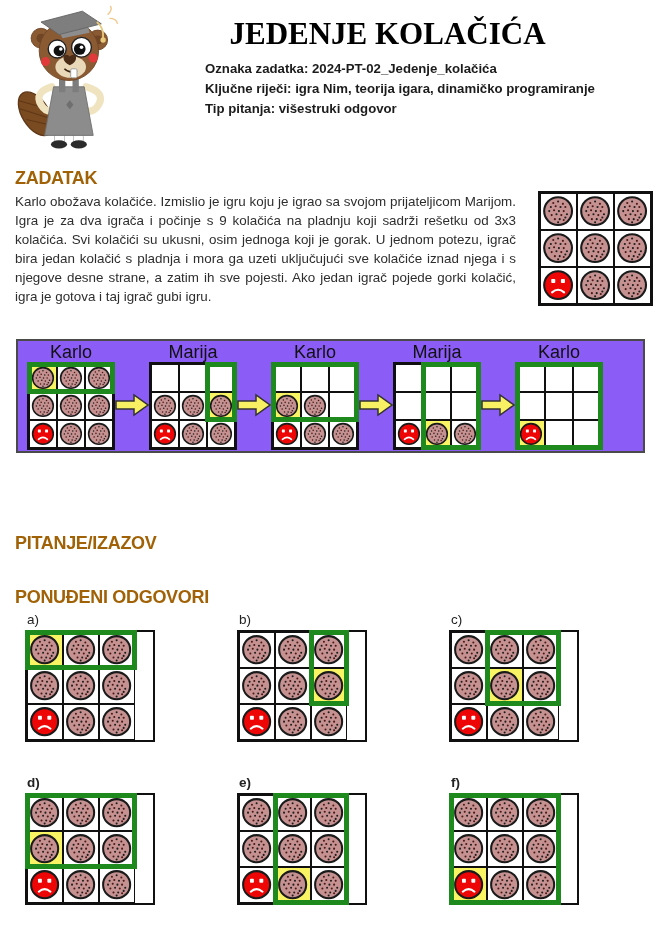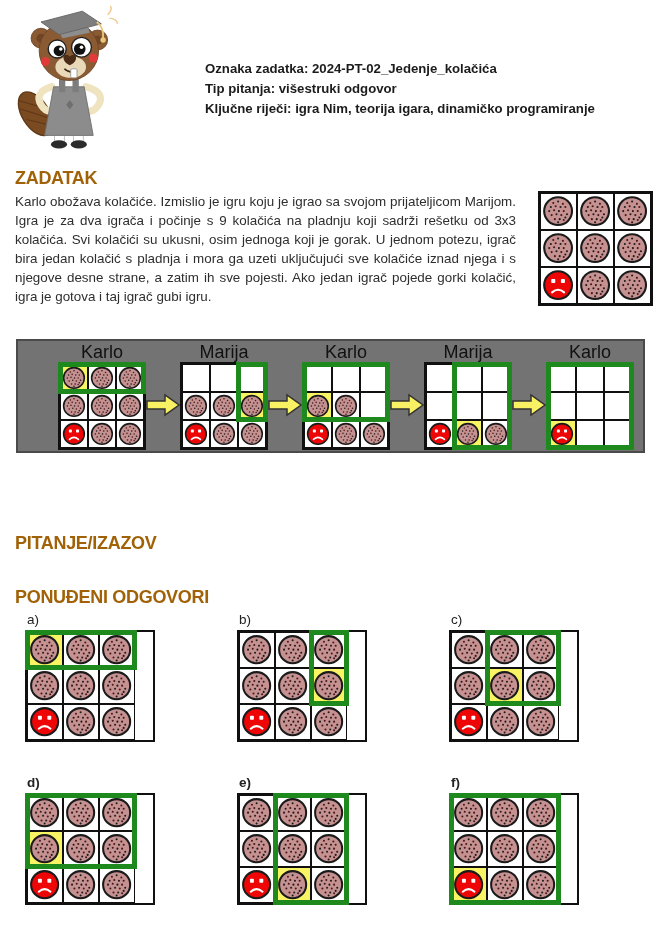--- a/index.html
+++ b/index.html
@@ -24,22 +24,22 @@
                align-items:center;justify-content:center;background:#fff;}
   .board .cell.hl{background:var(--hl,#F9F464);}
   .board .cell svg{width:92%;height:92%;display:block;}
   .board .sel{position:absolute;border:5px solid var(--green,#1E8A1E);box-sizing:border-box;
               pointer-events:none;}
 
   .task-board-wrap{position:absolute;left:538px;top:191px;}
 
   
   .ex-strip{position:absolute;left:16px;top:339px;width:629px;height:114px;border:2px solid #4a4a4a;
-            box-sizing:border-box;display:flex;justify-content:flex-end;align-items:flex-start;
-            padding:1px 9px 0 9px;background:#737373;}
+            box-sizing:border-box;display:flex;justify-content:flex-start;align-items:flex-start;
+            padding:1px 9px 0 9px;background:#8b5cf6;}
   .ex-board{display:flex;flex-direction:column;align-items:center;}
   .ex-label{font-size:18px;line-height:20px;color:#111;}
   .arrow{margin-top:51px;line-height:0;}
 
   
   .option{position:absolute;width:130px;}
   .opt-label{font-size:13.5px;color:#222;margin:0 0 3px 2px;}
   .bold-label .opt-label{font-weight:bold;}
 </style>
 </head>
@@ -90,24 +90,25 @@
       <rect x="63" y="72" width="7" height="10" rx="1.5" fill="#fff" stroke="#999" stroke-width="1"></rect>
 
       <path d="M46 24 L80 15 L84 32 L54 38 Z" fill="#8d8d8d"></path>
       <path d="M30 20 L76 8 L97 22 L50 34 Z" fill="#7e7e7e" stroke="#636363" stroke-width="1"></path>
       <path d="M92 20 q8 6 7 18" fill="none" stroke="#e8c87a" stroke-width="2"></path>
       <circle cx="99" cy="40" r="3" fill="#e8c87a"></circle>
       <path d="M104 12 q6 -6 3 -10 M106 16 q8 0 9 6" fill="none" stroke="#f0c98e" stroke-width="1.5"></path>
     </svg>
   </div>
 
+  <div class="title">JEDENJE KOLAČIĆA</div>
   <div class="meta">
     <div>Oznaka zadatka: 2024-PT-02_Jedenje_kolačića</div>
+    <div>Ključne riječi: igra Nim, teorija igara, dinamičko programiranje</div>
     <div>Tip pitanja: višestruki odgovor</div>
-    <div>Ključne riječi: igra Nim, teorija igara, dinamičko programiranje</div>
   </div>
 
   <div class="h1" style="top:168px;">ZADATAK</div>
   <div class="body-text" style="top:192px;width:501px;">Karlo obožava kolačiće. Izmislio je igru koju je igrao sa svojom prijateljicom Marijom. Igra je za dva igrača i počinje s 9 kolačića na pladnju koji sadrži rešetku od 3x3 kolačića. Svi kolačići su ukusni, osim jednoga koji je gorak. U jednom potezu, igrač bira jedan kolačić s pladnja i mora ga uzeti uključujući sve kolačiće iznad njega i s njegove desne strane, a zatim ih sve pojesti. Ako jedan igrač pojede gorki kolačić, igra je gotova i taj igrač gubi igru.</div>
 
   <div class="task-board-wrap">
     <div class="board" style="grid-template-columns: repeat(3, 37px); grid-auto-rows: 37px;">
         <div class="cell">
           <svg viewBox="0 0 40 40">
  <circle cx="20" cy="20" r="17.3" fill="#C59191" stroke="#1A1A1A" stroke-width="2.6"></circle>

